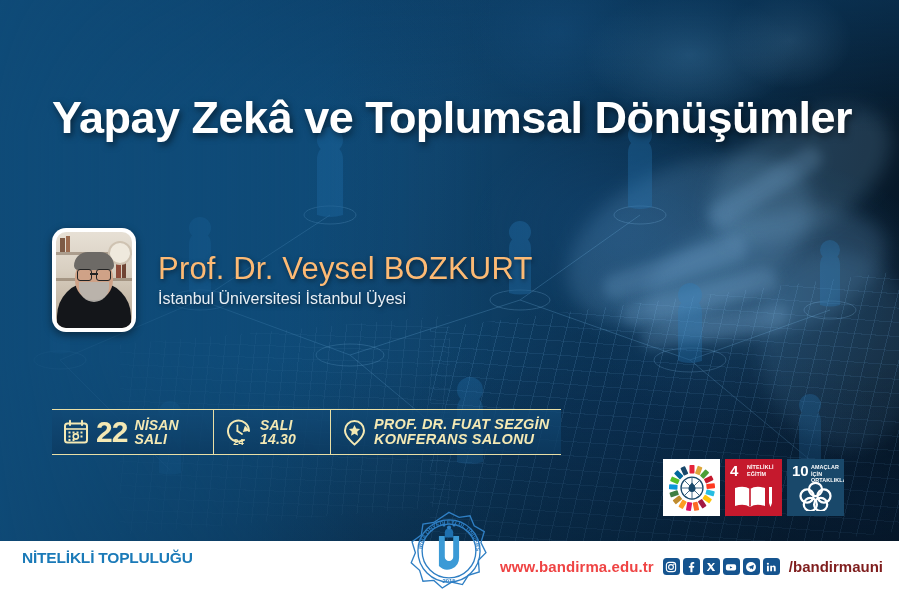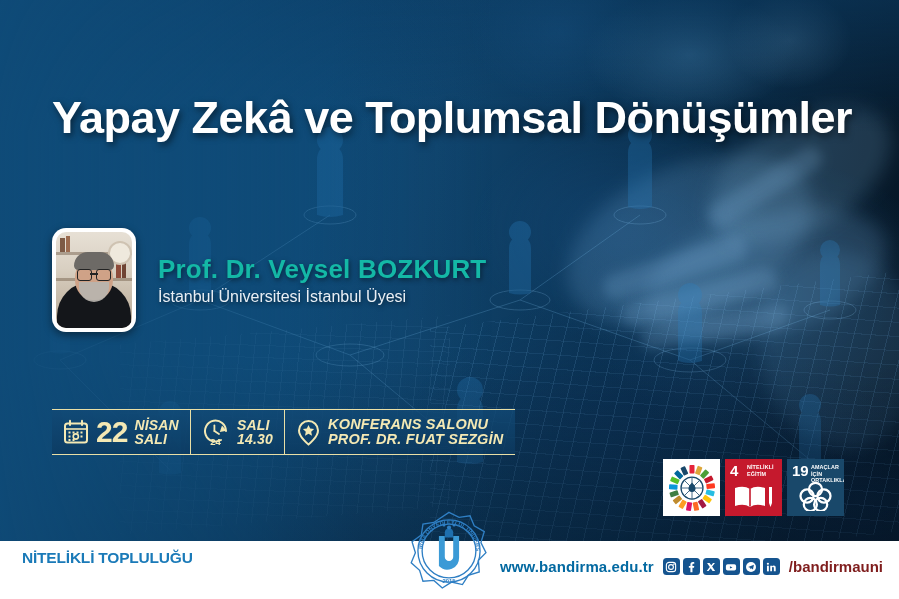--- a/index.html
+++ b/index.html
@@ -80,27 +80,27 @@
   .ph-hair{position:absolute;left:50%;top:20px;transform:translateX(-50%);
     width:40px;height:18px;border-radius:20px 20px 6px 6px;background:#6d6a66;}
   .ph-beard{position:absolute;left:50%;top:50px;transform:translateX(-50%);
     width:30px;height:20px;border-radius:0 0 16px 16px;background:#b9b4ae;opacity:.92;}
   .ph-glass{position:absolute;left:50%;top:37px;transform:translateX(-50%);
     width:34px;height:10px;}
   .ph-glass i{position:absolute;top:0;width:13px;height:10px;border:1.6px solid #232323;border-radius:3px;}
   .ph-glass i.l{left:0;} .ph-glass i.r{right:0;}
   .ph-glass b{position:absolute;left:13px;top:4px;width:8px;height:1.6px;background:#232323;}
   .sp-text{line-height:1.1;}
-  .sp-name{color:#14b8a6;font-size:26px;font-weight:bold;text-shadow:1px 2px 5px rgba(0,0,0,.5);letter-spacing:.2px;}
+  .sp-name{color:#fdba74;font-size:31px;font-weight:normal;text-shadow:1px 2px 5px rgba(0,0,0,.5);letter-spacing:.2px;}
   .sp-role{color:#e9eff5;font-size:16px;margin-top:4px;text-shadow:1px 2px 4px rgba(0,0,0,.5);}
   
   .detailbar{
     position:absolute;left:52px;top:409px;height:44px;display:flex;align-items:stretch;
     background:linear-gradient(180deg, rgba(18,74,118,.78), rgba(12,58,96,.78));
-    border-top:1.5px solid #e9dfa6;border-bottom:1.5px solid #e9dfa6;
+    border-top:1.5px solid #e9dfa6;border-bottom:1.5px solid #e9dfa6;gap:23px;
   }
   .dseg{display:flex;align-items:center;gap:7px;padding:0 11px;position:relative;}
   .dseg + .dseg{border-left:1.5px solid #e9dfa6;}
   .d-ico{flex:0 0 auto;}
   .d-big{color:#f4e9b4;font-size:30px;font-weight:bold;line-height:1;letter-spacing:-1px;}
   .d-two{color:#f4e9b4;font-size:14px;font-weight:bold;line-height:1.02;letter-spacing:.2px;}
   .d-two div{white-space:nowrap;font-style:italic;}
   .d-wide div{font-size:14.5px;}
   
   .sdgs{position:absolute;left:663px;top:459px;display:flex;gap:5px;}
@@ -110,21 +110,21 @@
   .sdg-17{background:#19486a;}
   .sdg-num{position:absolute;left:5px;top:4px;color:#fff;font-size:15px;font-weight:bold;line-height:1;}
   .sdg-lab{position:absolute;left:22px;top:5px;right:3px;color:#fff;font-size:5.4px;font-weight:bold;line-height:1.22;letter-spacing:.1px;}
   .sdg-art{position:absolute;left:0;right:0;bottom:5px;display:flex;align-items:flex-end;justify-content:center;}
   
   .footer{position:absolute;left:0;right:0;bottom:0;height:58px;background:#fff;}
   .f-title{position:absolute;left:22px;top:8px;line-height:1.18;}
   .f-l1{color:#0e3f77;font-size:15.5px;font-weight:bold;letter-spacing:-.2px;}
   .f-l2{color:#1a7ab8;font-size:15.5px;font-weight:bold;letter-spacing:-.2px;}
   .f-web{position:absolute;right:16px;top:17px;display:flex;align-items:center;gap:9px;}
-  .f-url{color:#0369a1;font-size:15px;font-weight:bold;letter-spacing:.1px;}
+  .f-url{color:#ef4444;font-size:15px;font-weight:bold;letter-spacing:.1px;}
   .f-handle{color:#7f1d1d;font-size:15px;font-weight:bold;}
   .socials{display:flex;gap:3px;}
   .soc{width:17px;height:17px;border-radius:3.5px;background:#15548f;display:flex;align-items:center;justify-content:center;}
   .logo{position:absolute;left:407px;bottom:6px;width:84px;height:84px;}
 </style>
 </head>
 <body>
 
 <div class="poster">
 
@@ -282,22 +282,22 @@
         <div>14.30</div>
       </span>
     </div>
 
     <div class="dseg">
       <svg class="d-ico" width="25" height="27" viewBox="0 0 25 27">
         <path d="M12.5 2 C7.3 2 3 6.2 3 11.4 C3 18 12.5 25.5 12.5 25.5 C12.5 25.5 22 18 22 11.4 C22 6.2 17.7 2 12.5 2 Z" fill="none" stroke="#f4e9b4" stroke-width="2"></path>
         <path d="M12.5 6 l1.7 3.6 l3.9 .5 l-2.9 2.7 l.8 3.9 l-3.5 -1.9 l-3.5 1.9 l.8 -3.9 l-2.9 -2.7 l3.9 -.5 z" fill="#f4e9b4"></path>
       </svg>
       <span class="d-two d-wide">
+        <div>PROF. DR. FUAT SEZGİN</div>
         <div>KONFERANS SALONU</div>
-        <div>PROF. DR. FUAT SEZGİN</div>
       </span>
     </div>
 
   </div>
 
   <div class="sdgs">
 
     <div class="sdg sdg-wheel">
       <svg width="50" height="50" viewBox="0 0 100 100">
         <g transform="translate(50,50)">
@@ -371,21 +371,21 @@
         <svg width="42" height="28" viewBox="0 0 42 28">
           <path d="M2 5 q9 -3 15 1 l0 18 q-6 -4 -15 -1 z" fill="#fff"></path>
           <path d="M32 5 q-9 -3 -15 1 l0 18 q6 -4 15 -1 z" fill="#fff"></path>
           <rect x="16.2" y="5.5" width="1.6" height="18" fill="#c5192d"></rect>
           <path d="M36 4 l3 0 l0 16 l-1.5 4 l-1.5 -4 z" fill="#fff"></path>
         </svg>
       </span>
     </div>
 
     <div class="sdg sdg-17">
-      <span class="sdg-num">19</span>
+      <span class="sdg-num">10</span>
       <span class="sdg-lab" style="left:24px;">AMAÇLAR İÇİN ORTAKLIKLAR</span>
       <span class="sdg-art">
         <svg width="33" height="30" viewBox="0 0 34 32">
           <g fill="none" stroke="#fff" stroke-width="2.4">
             <circle cx="17" cy="9" r="7"></circle>
             <circle cx="8" cy="16" r="7"></circle>
             <circle cx="26" cy="16" r="7"></circle>
             <circle cx="11.5" cy="25" r="7"></circle>
             <circle cx="22.5" cy="25" r="7"></circle>
           </g>

